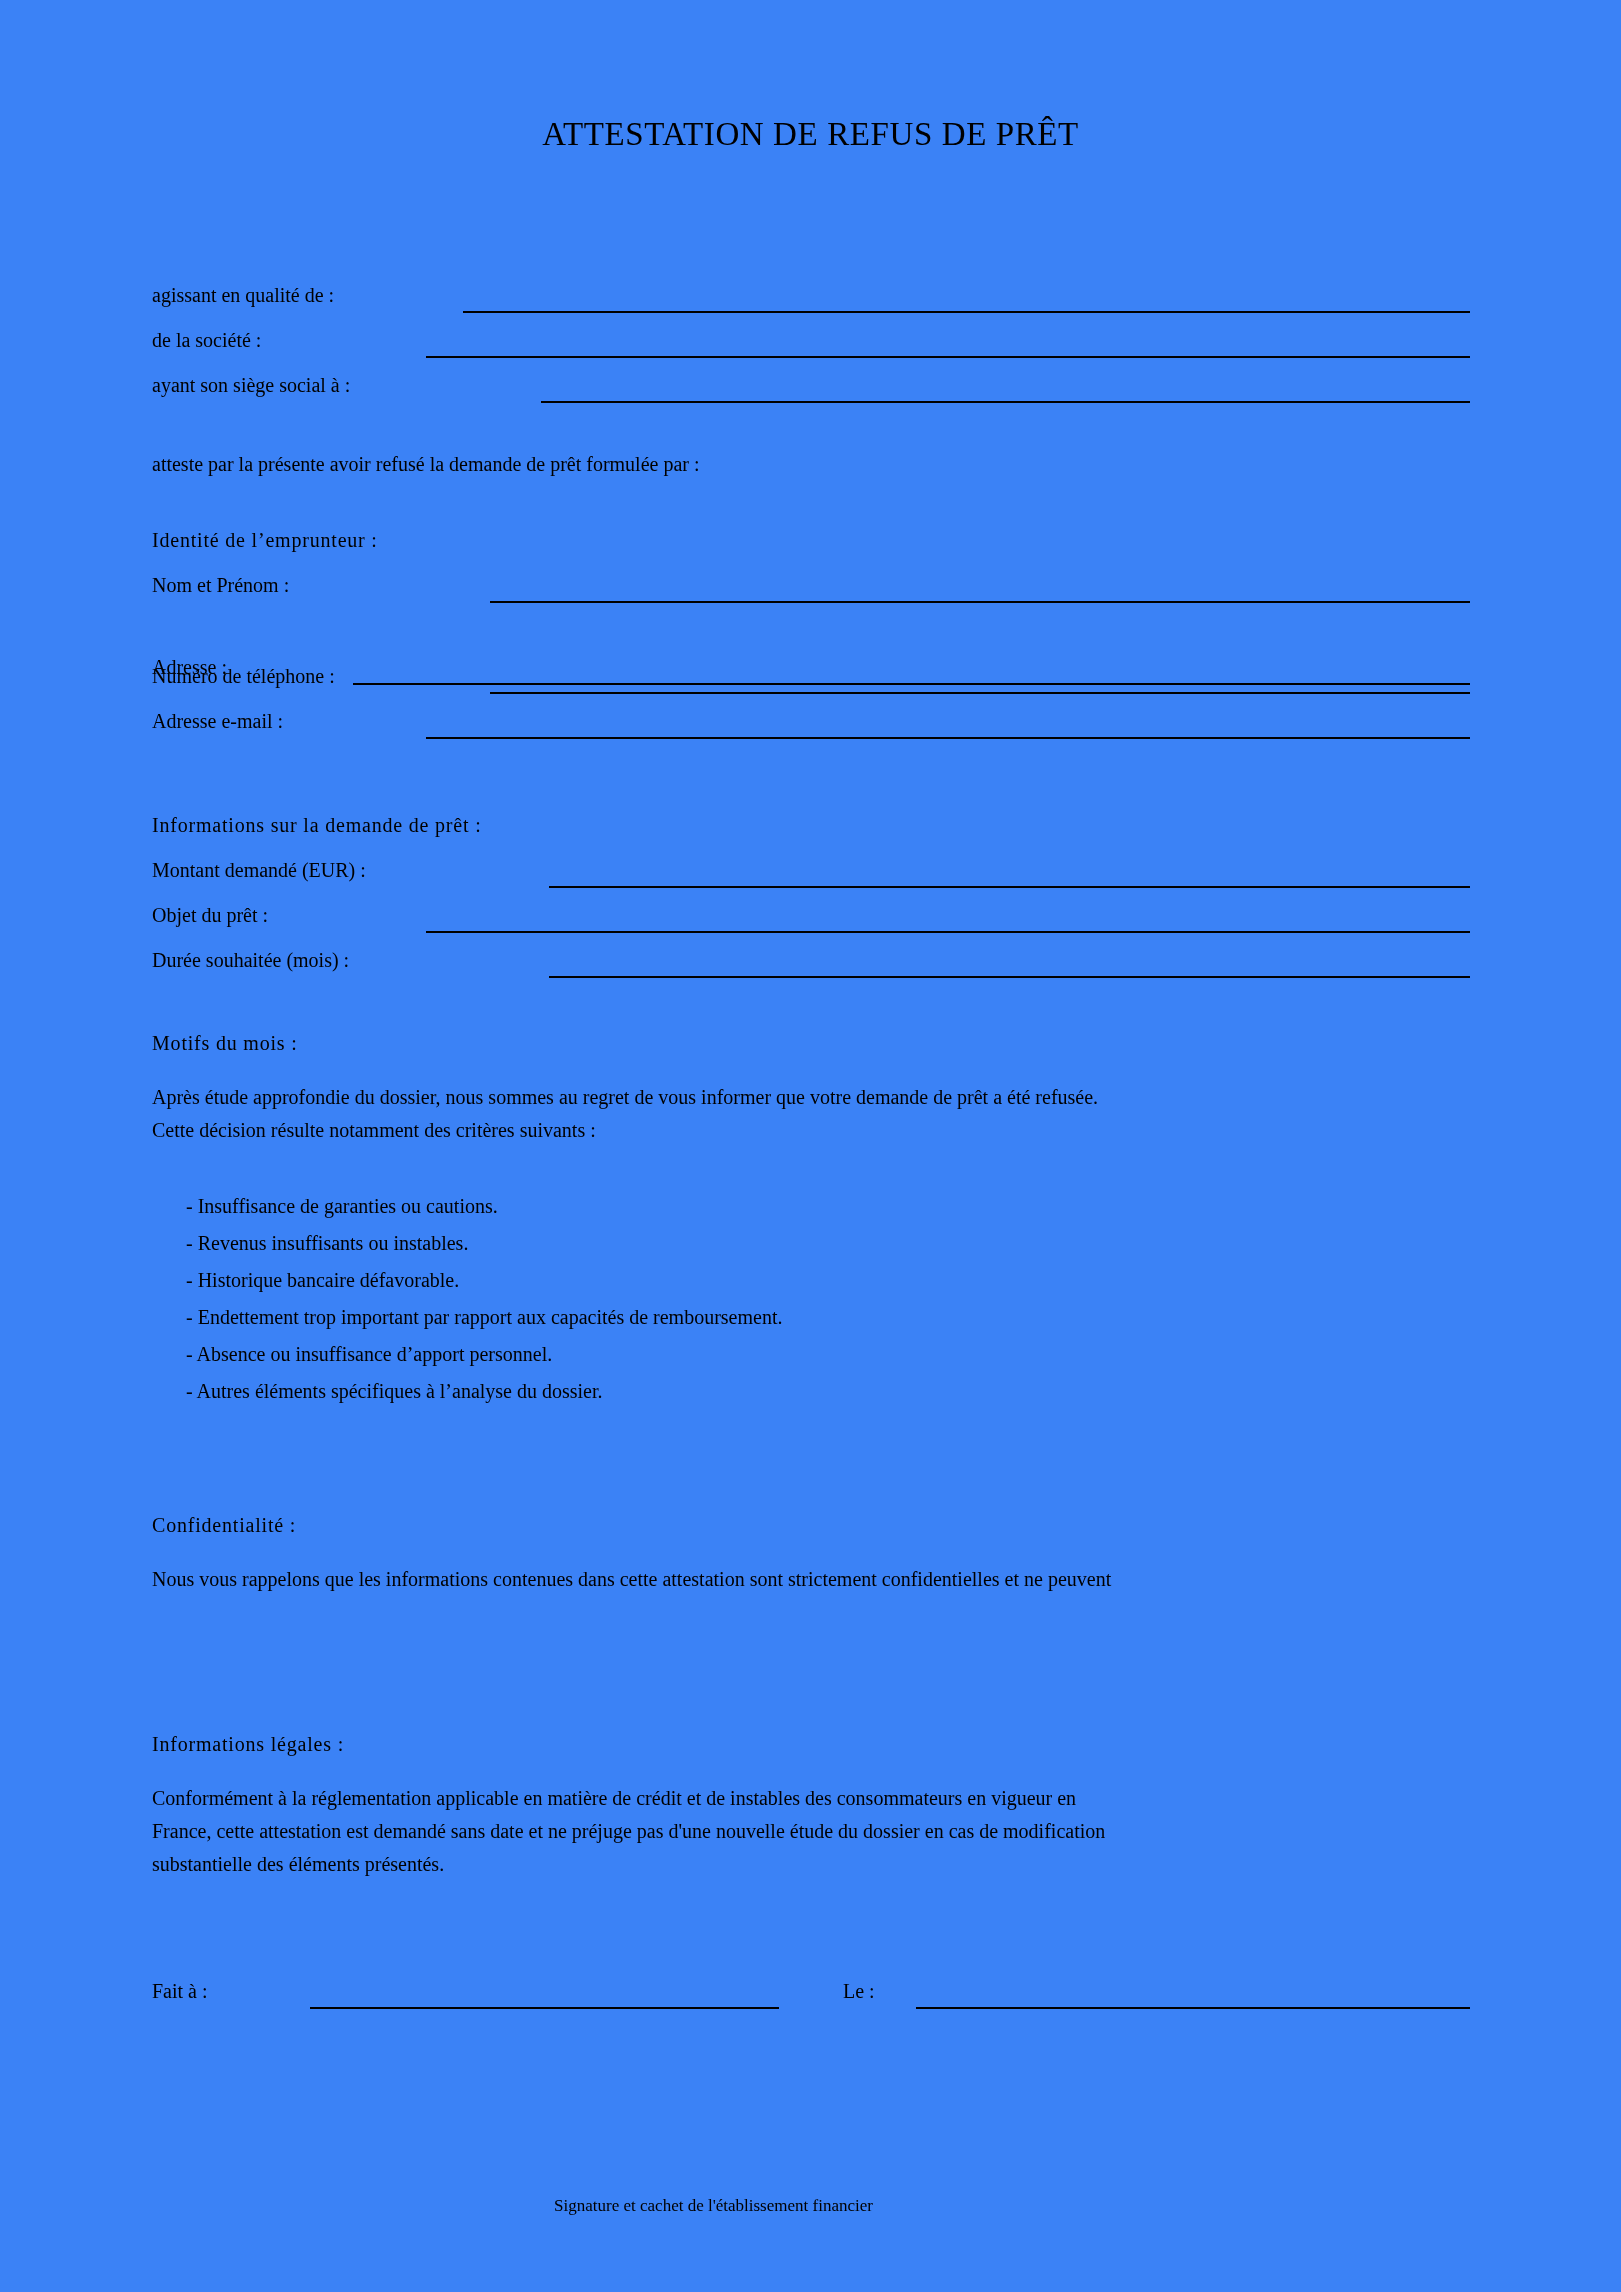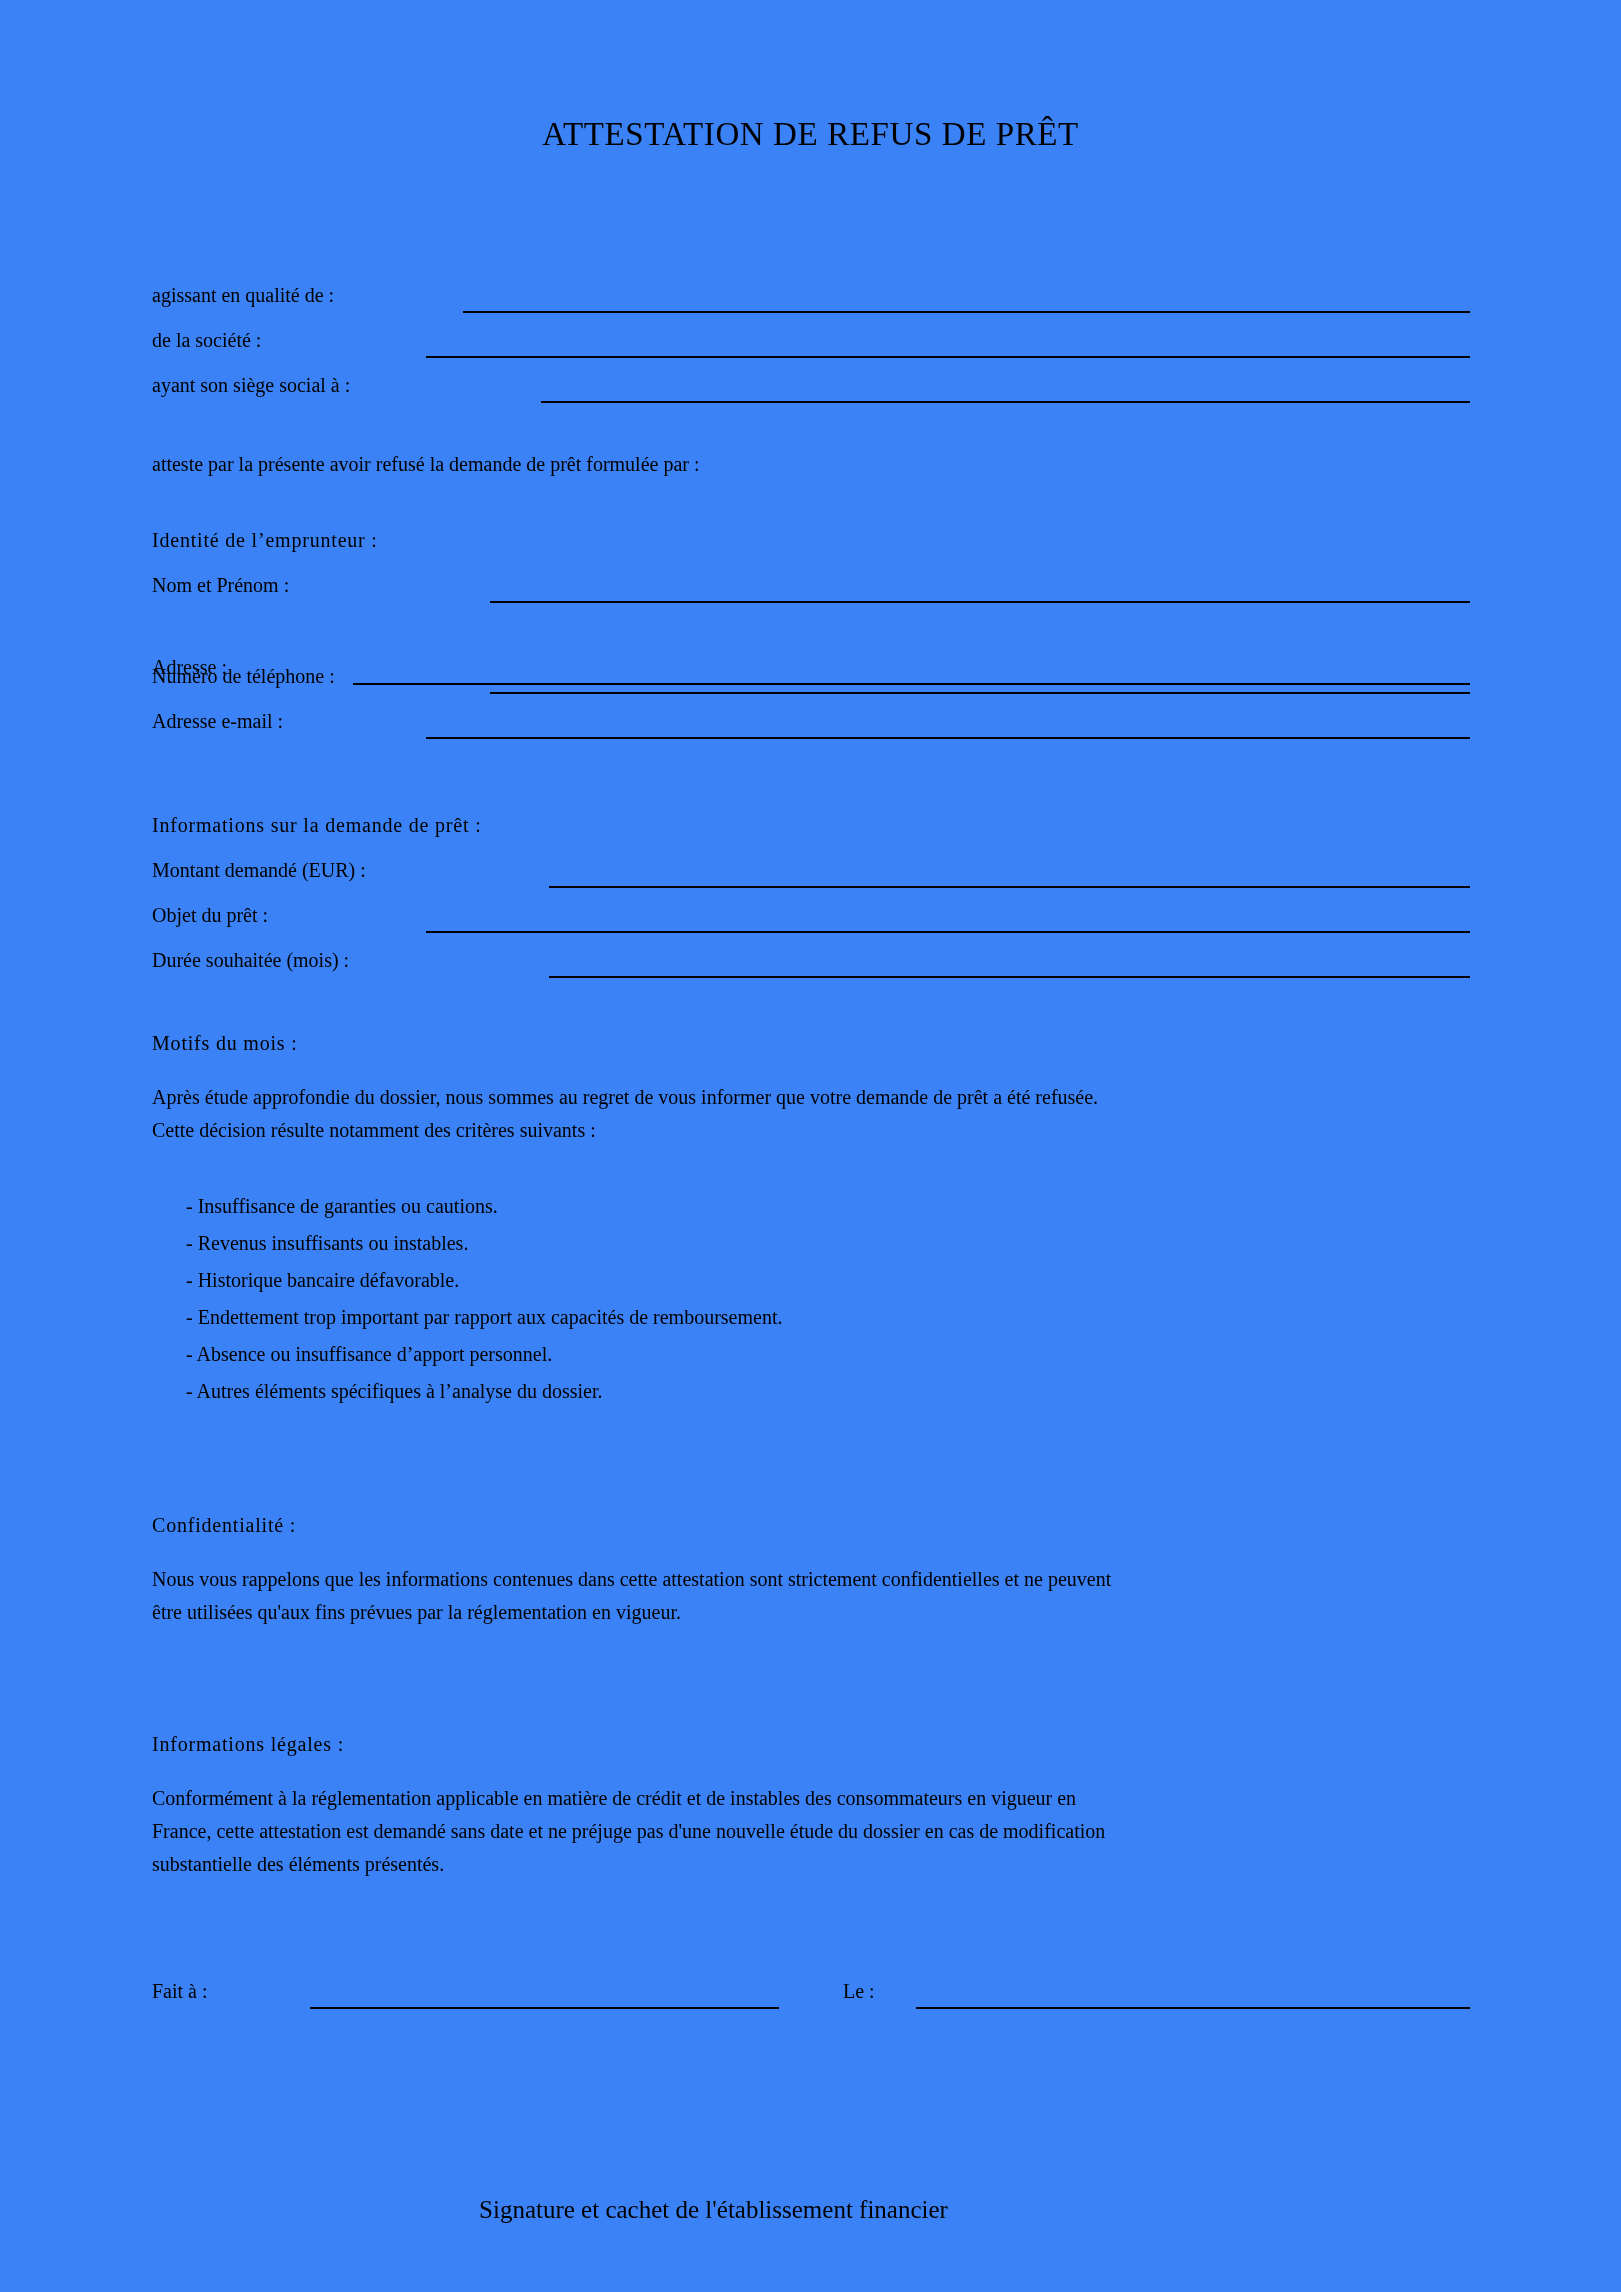--- a/index.html
+++ b/index.html
@@ -87,21 +87,21 @@
     white-space: nowrap;
   }
 
   
   .footer-note {
     position: absolute;
     left: 0;
     top: 2196px;
     width: 1427px;
     text-align: center;
-    font-size: 25px;
+    font-size: 17px;
     white-space: nowrap;
   }
 </style>
 </head>
 <body>
 
 <div class="page">
 
   <div class="doc-title">ATTESTATION DE REFUS DE PRÊT</div>
 
@@ -175,21 +175,20 @@
     <div class="bullet-item">- Historique bancaire défavorable.</div>
     <div class="bullet-item">- Endettement trop important par rapport aux capacités de remboursement.</div>
     <div class="bullet-item">- Absence ou insuffisance d’apport personnel.</div>
     <div class="bullet-item">- Autres éléments spécifiques à l’analyse du dossier.</div>
   </div>
 
   <div class="section-heading" style="top:1514px;">Confidentialité :</div>
 
   <div class="para" style="top:1563px;">
     <div>Nous vous rappelons que les informations contenues dans cette attestation sont strictement confidentielles et ne peuvent</div>
-    <div>être utilisées qu'aux fins prévues par la réglementation en vigueur.</div>
   </div>
 
   <div class="section-heading" style="top:1733px;">Informations légales :</div>
 
   <div class="para" style="top:1782px;">
     <div>Conformément à la réglementation applicable en matière de crédit et de instables des consommateurs en vigueur en</div>
     <div>France, cette attestation est demandé sans date et ne préjuge pas d'une nouvelle étude du dossier en cas de modification</div>
     <div>substantielle des éléments présentés.</div>
   </div>
 

